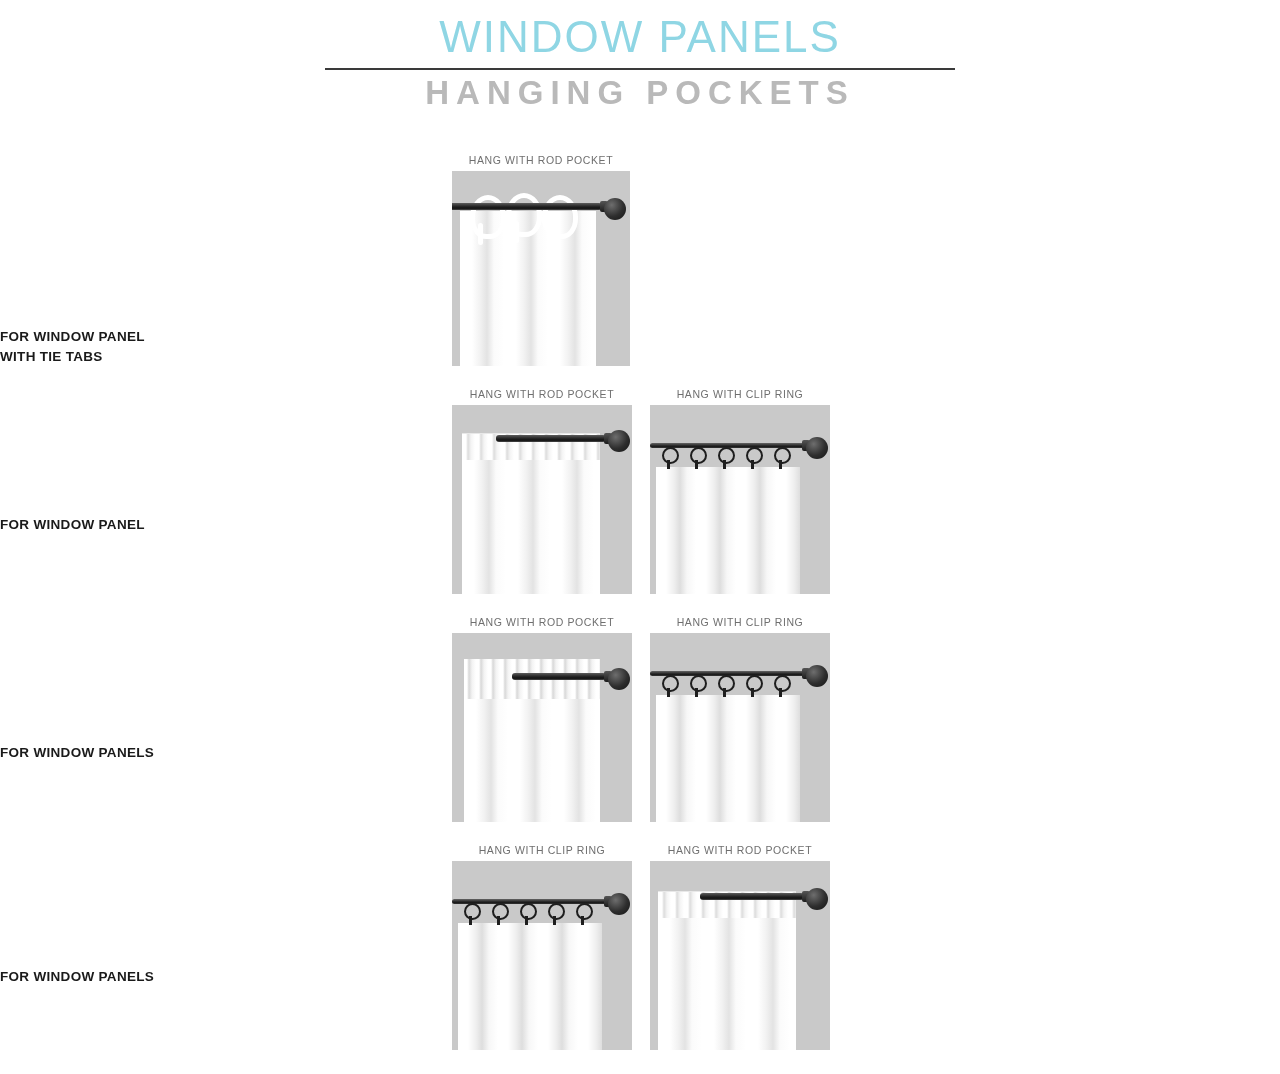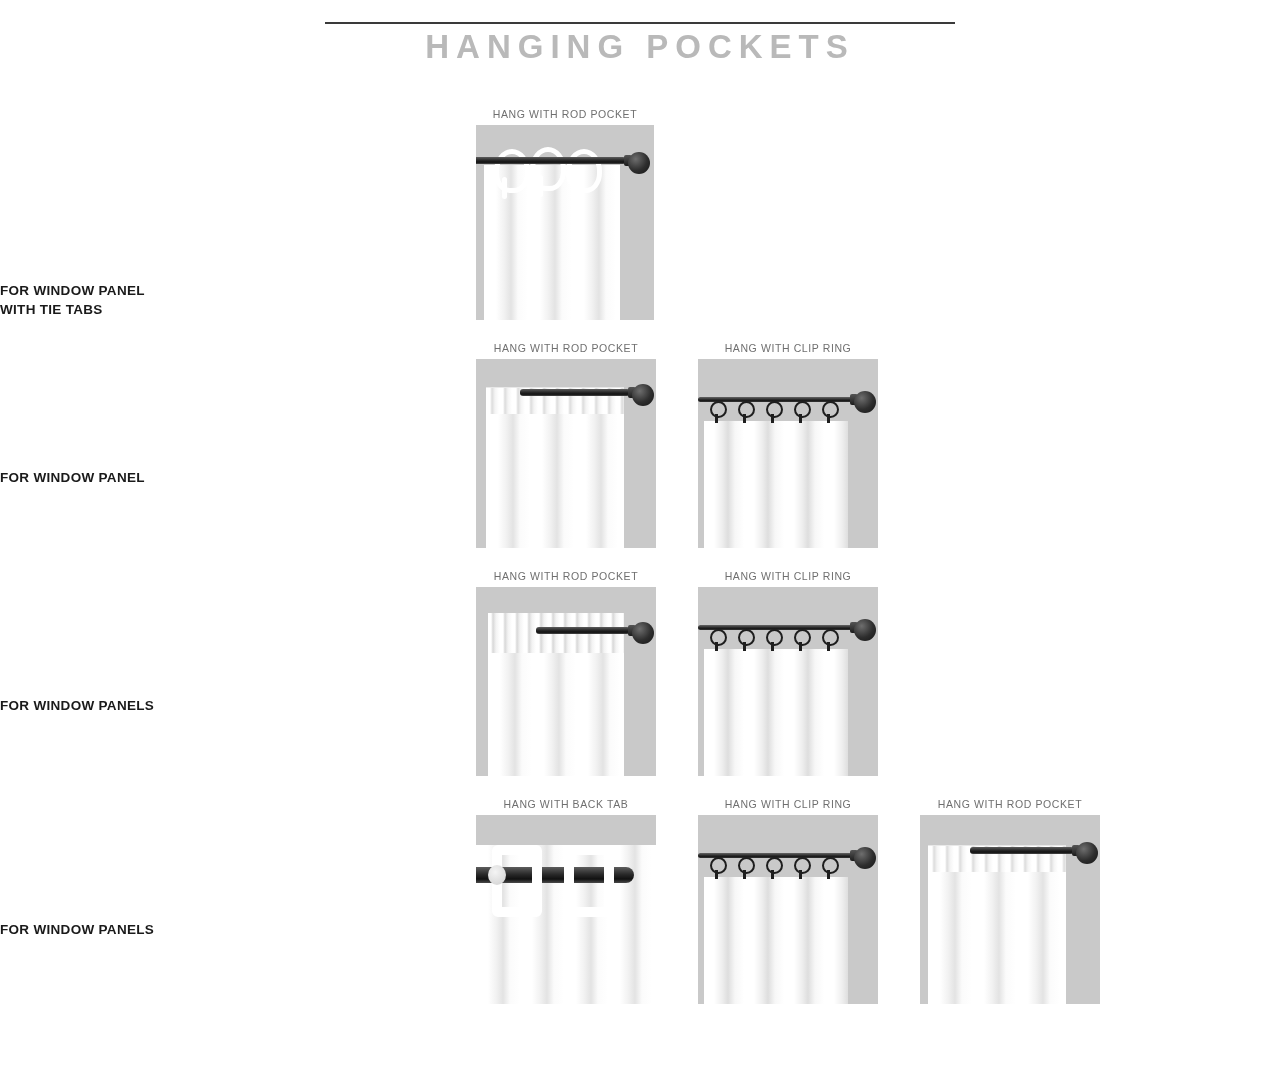--- a/index.html
+++ b/index.html
@@ -67,21 +67,20 @@
   }
   .row-label .ln { display: block; }
 
   .cells {
     display: flex;
     gap: 18px;
     align-items: flex-end;
   }
   .cell {
     position: relative;
-    margin-left: 24px;
   }
   .cell-caption {
     text-align: center;
     font-size: 10.5px;
     letter-spacing: 0.6px;
     color: #6f6f6f;
     margin-bottom: 5px;
     font-weight: 400;
   }
   .panel {
@@ -206,20 +205,21 @@
     height: 52px;
     border: 10px solid #ffffff;
     border-radius: 6px;
     background: transparent;
   }
 </style>
 </head>
 <body>
 
 <div class="header">
+  <div class="title-main">WINDOW PANELS</div>
   <div class="title-rule"></div>
   <div class="title-sub">HANGING POCKETS</div>
 </div>
 
 <div class="rows">
 
   <div class="row" style="padding-left:0;">
     <div class="row-label">
       <span class="ln">FOR WINDOW PANEL</span>
       <span class="ln">WITH TIE TABS</span>
@@ -325,30 +325,20 @@
 
     </div>
   </div>
 
   <div class="row">
     <div class="row-label" style="padding-bottom:64px;">
       <span class="ln">FOR WINDOW PANELS</span>
     </div>
     <div class="cells" style="margin-left:152px;">
 
-      <div class="cell">
-        <div class="cell-caption">HANG WITH BACK TAB</div>
-        <div class="panel w180" style="height:189px;">
-          <div class="curtain" style="top:30px; left:0px; right:0px;"></div>
-          <div class="rod" style="left:-10px; right:22px; top:52px; height:16px; border-radius:8px;"></div>
-          <div class="tab-loop" style="left:16px; top:30px;"></div>
-          <div class="tab-loop" style="left:88px; top:30px;"></div>
-          <div class="finial" style="right:150px; top:50px; width:18px; height:20px; border-radius:50%; background:radial-gradient(circle at 40% 35%,#f4f4f4,#cfcfcf);"></div>
-        </div>
-      </div>
 
       <div class="cell">
         <div class="cell-caption">HANG WITH CLIP RING</div>
         <div class="panel w180" style="height:189px;">
           <div class="curtain-soft" style="top:62px; left:6px; right:30px;"></div>
           <div class="rod-thin" style="left:0px; right:26px; top:38px;"></div>
           <div class="ring" style="left:12px; top:42px;"></div>
           <div class="clip" style="left:17px; top:55px;"></div>
           <div class="ring" style="left:40px; top:42px;"></div>
           <div class="clip" style="left:45px; top:55px;"></div>

